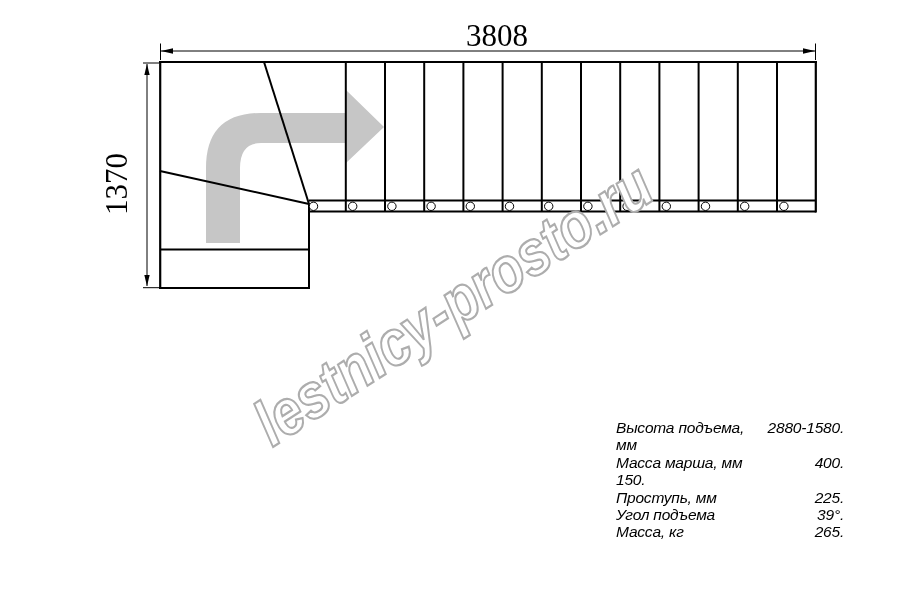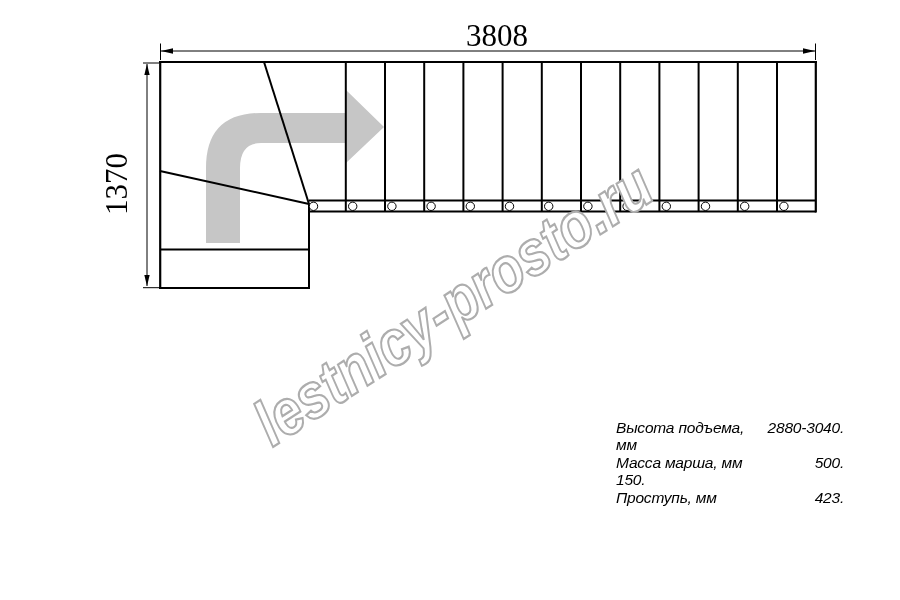--- a/index.html
+++ b/index.html
@@ -112,26 +112,34 @@
     <polygon fill="#000" stroke="none" points="147,286 144.3,275 149.7,275"></polygon>
     <text class="dim" transform="translate(127,184) rotate(-90)" text-anchor="middle" stroke="none">1370</text>
   </g>
 </svg>
 
 <div class="watermark">lestnicy-prosto.ru</div>
 
 <div class="specs">
   <div class="spec-row">
     <span>Высота подъема, мм</span>
-    <span class="val">2880-3040.</span>
+    <span class="val">2880-1580.</span>
   </div>
   <div class="spec-row">
     <span>Масса марша, мм</span>
-    <span class="val">500.</span>
+    <span class="val">400.</span>
   </div>
   <div class="spec-row">
     <span class="val">150.</span>
   </div>
   <div class="spec-row">
     <span>Проступь, мм</span>
-    <span class="val">423.</span>
+    <span class="val">225.</span>
+  </div>
+  <div class="spec-row">
+    <span>Угол подъема</span>
+    <span class="val">39°.</span>
+  </div>
+  <div class="spec-row">
+    <span>Масса, кг</span>
+    <span class="val">265.</span>
   </div>
 </div>
 
 </body></html>

